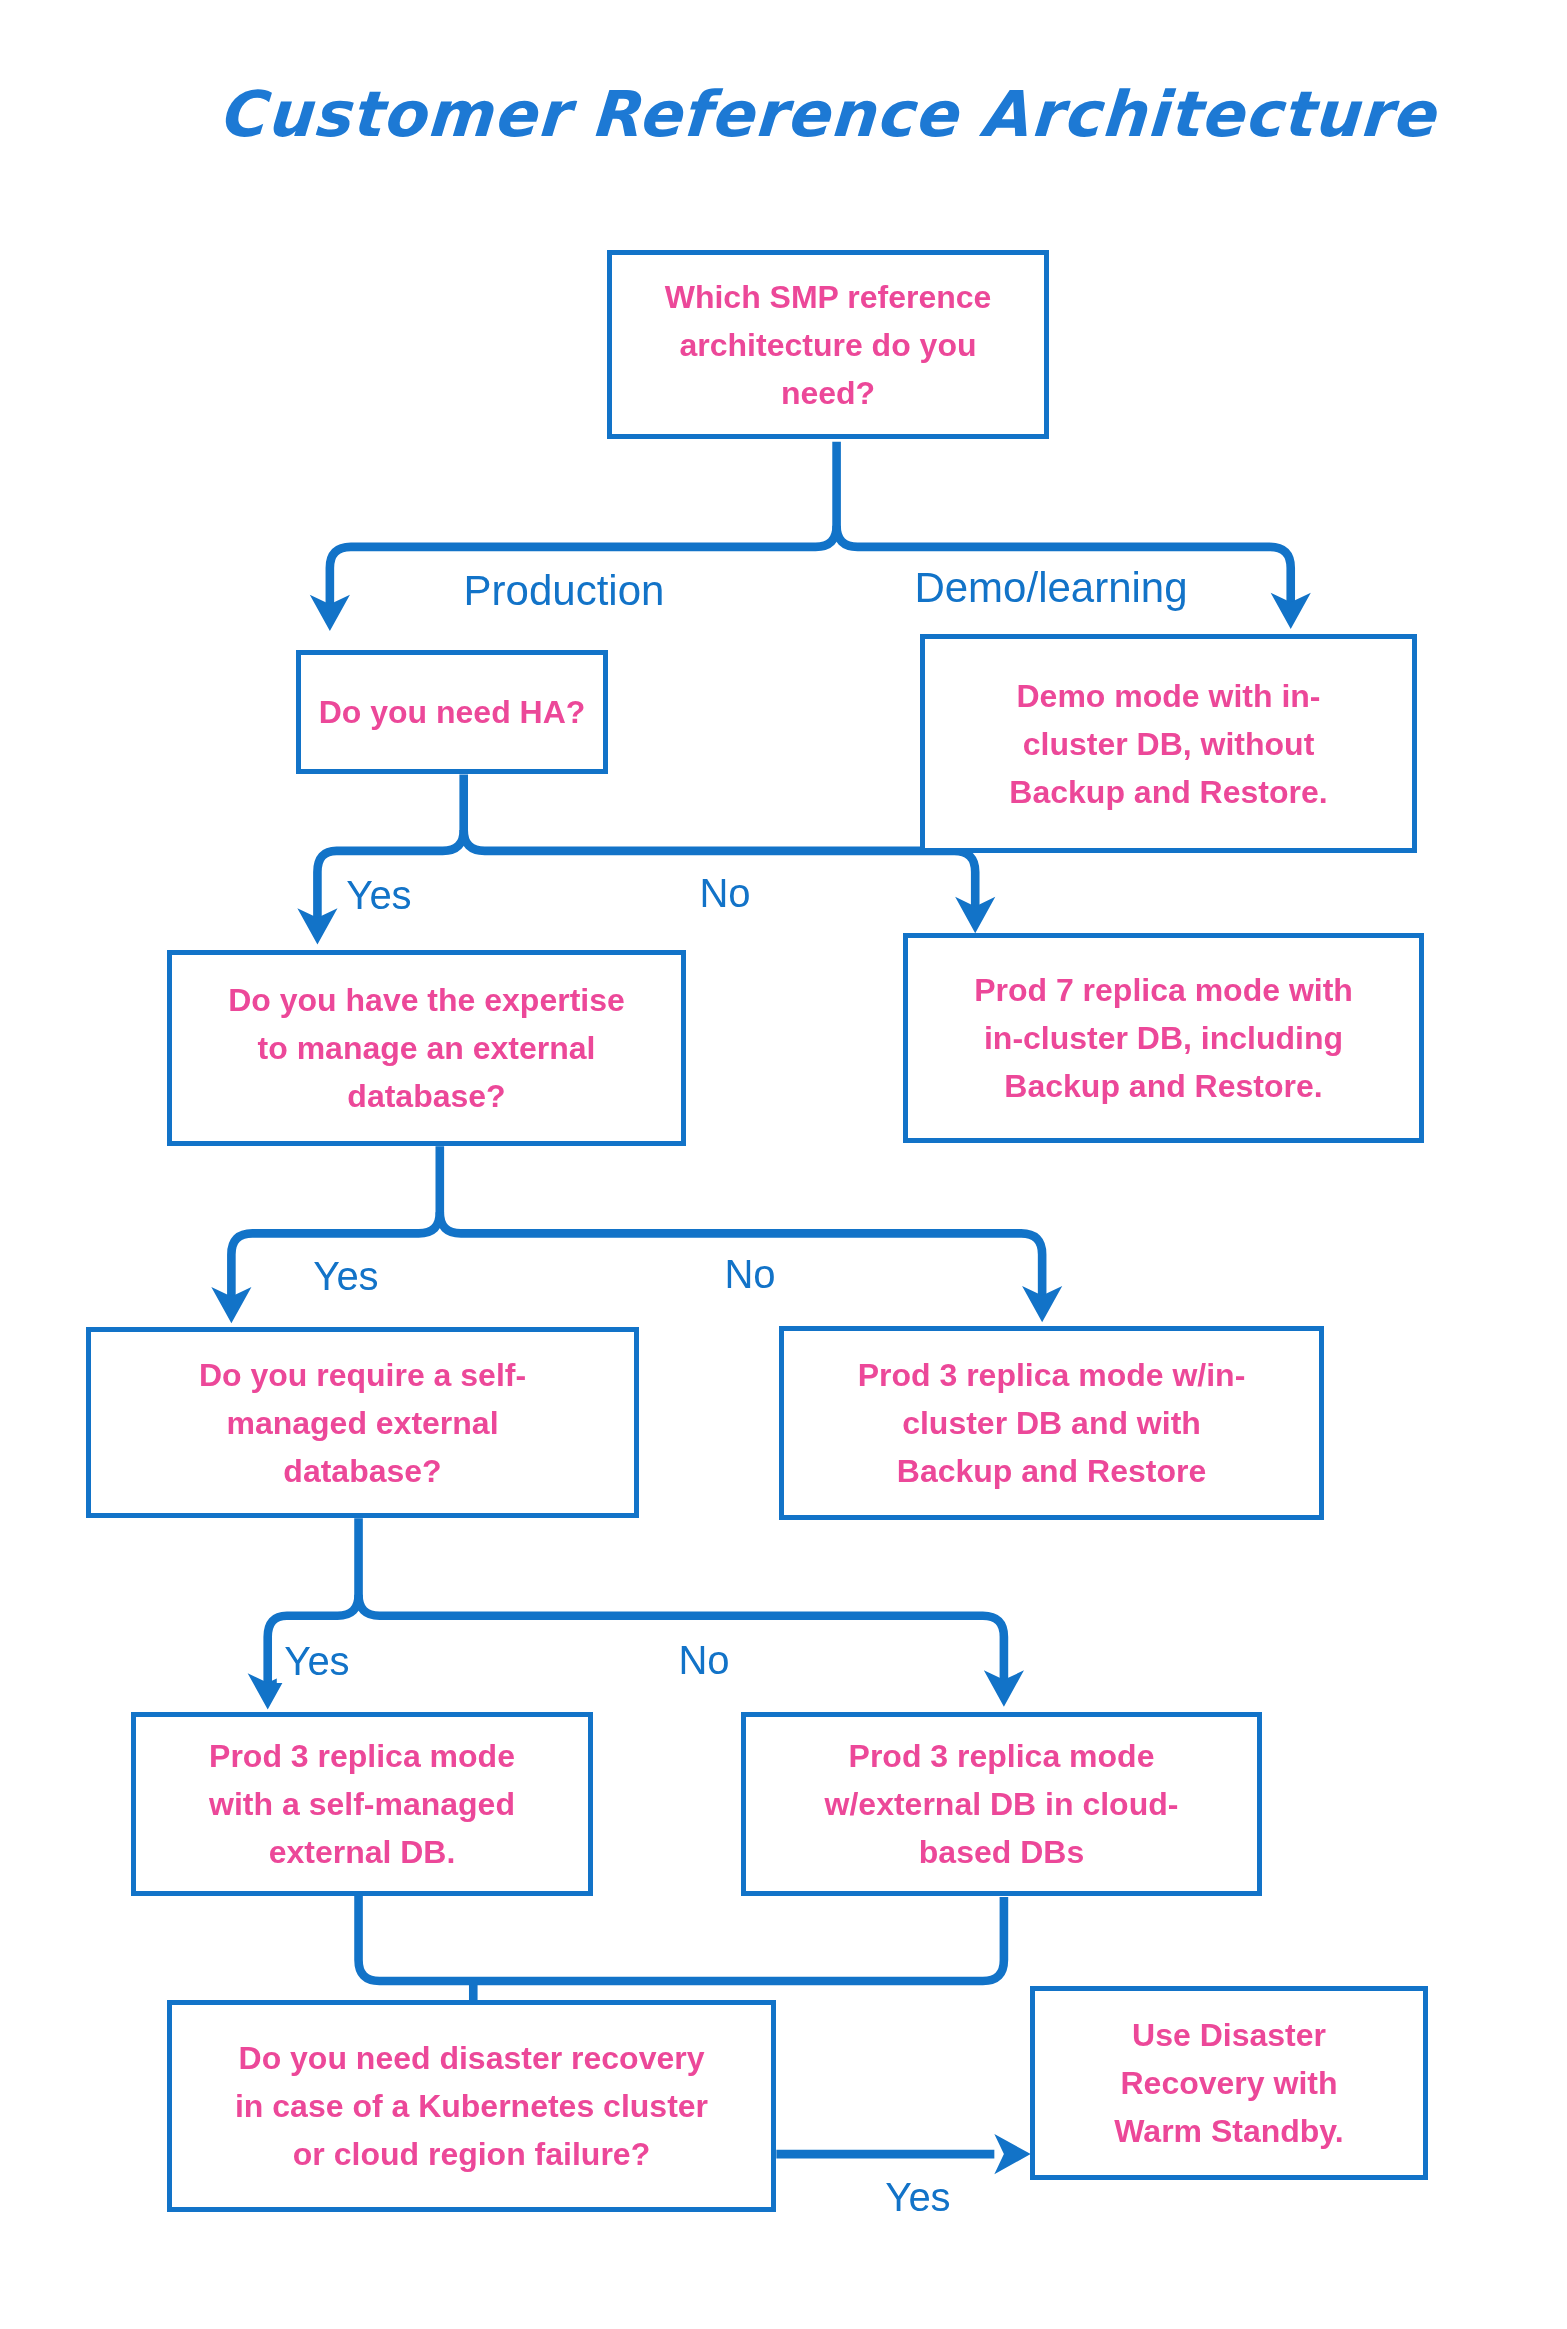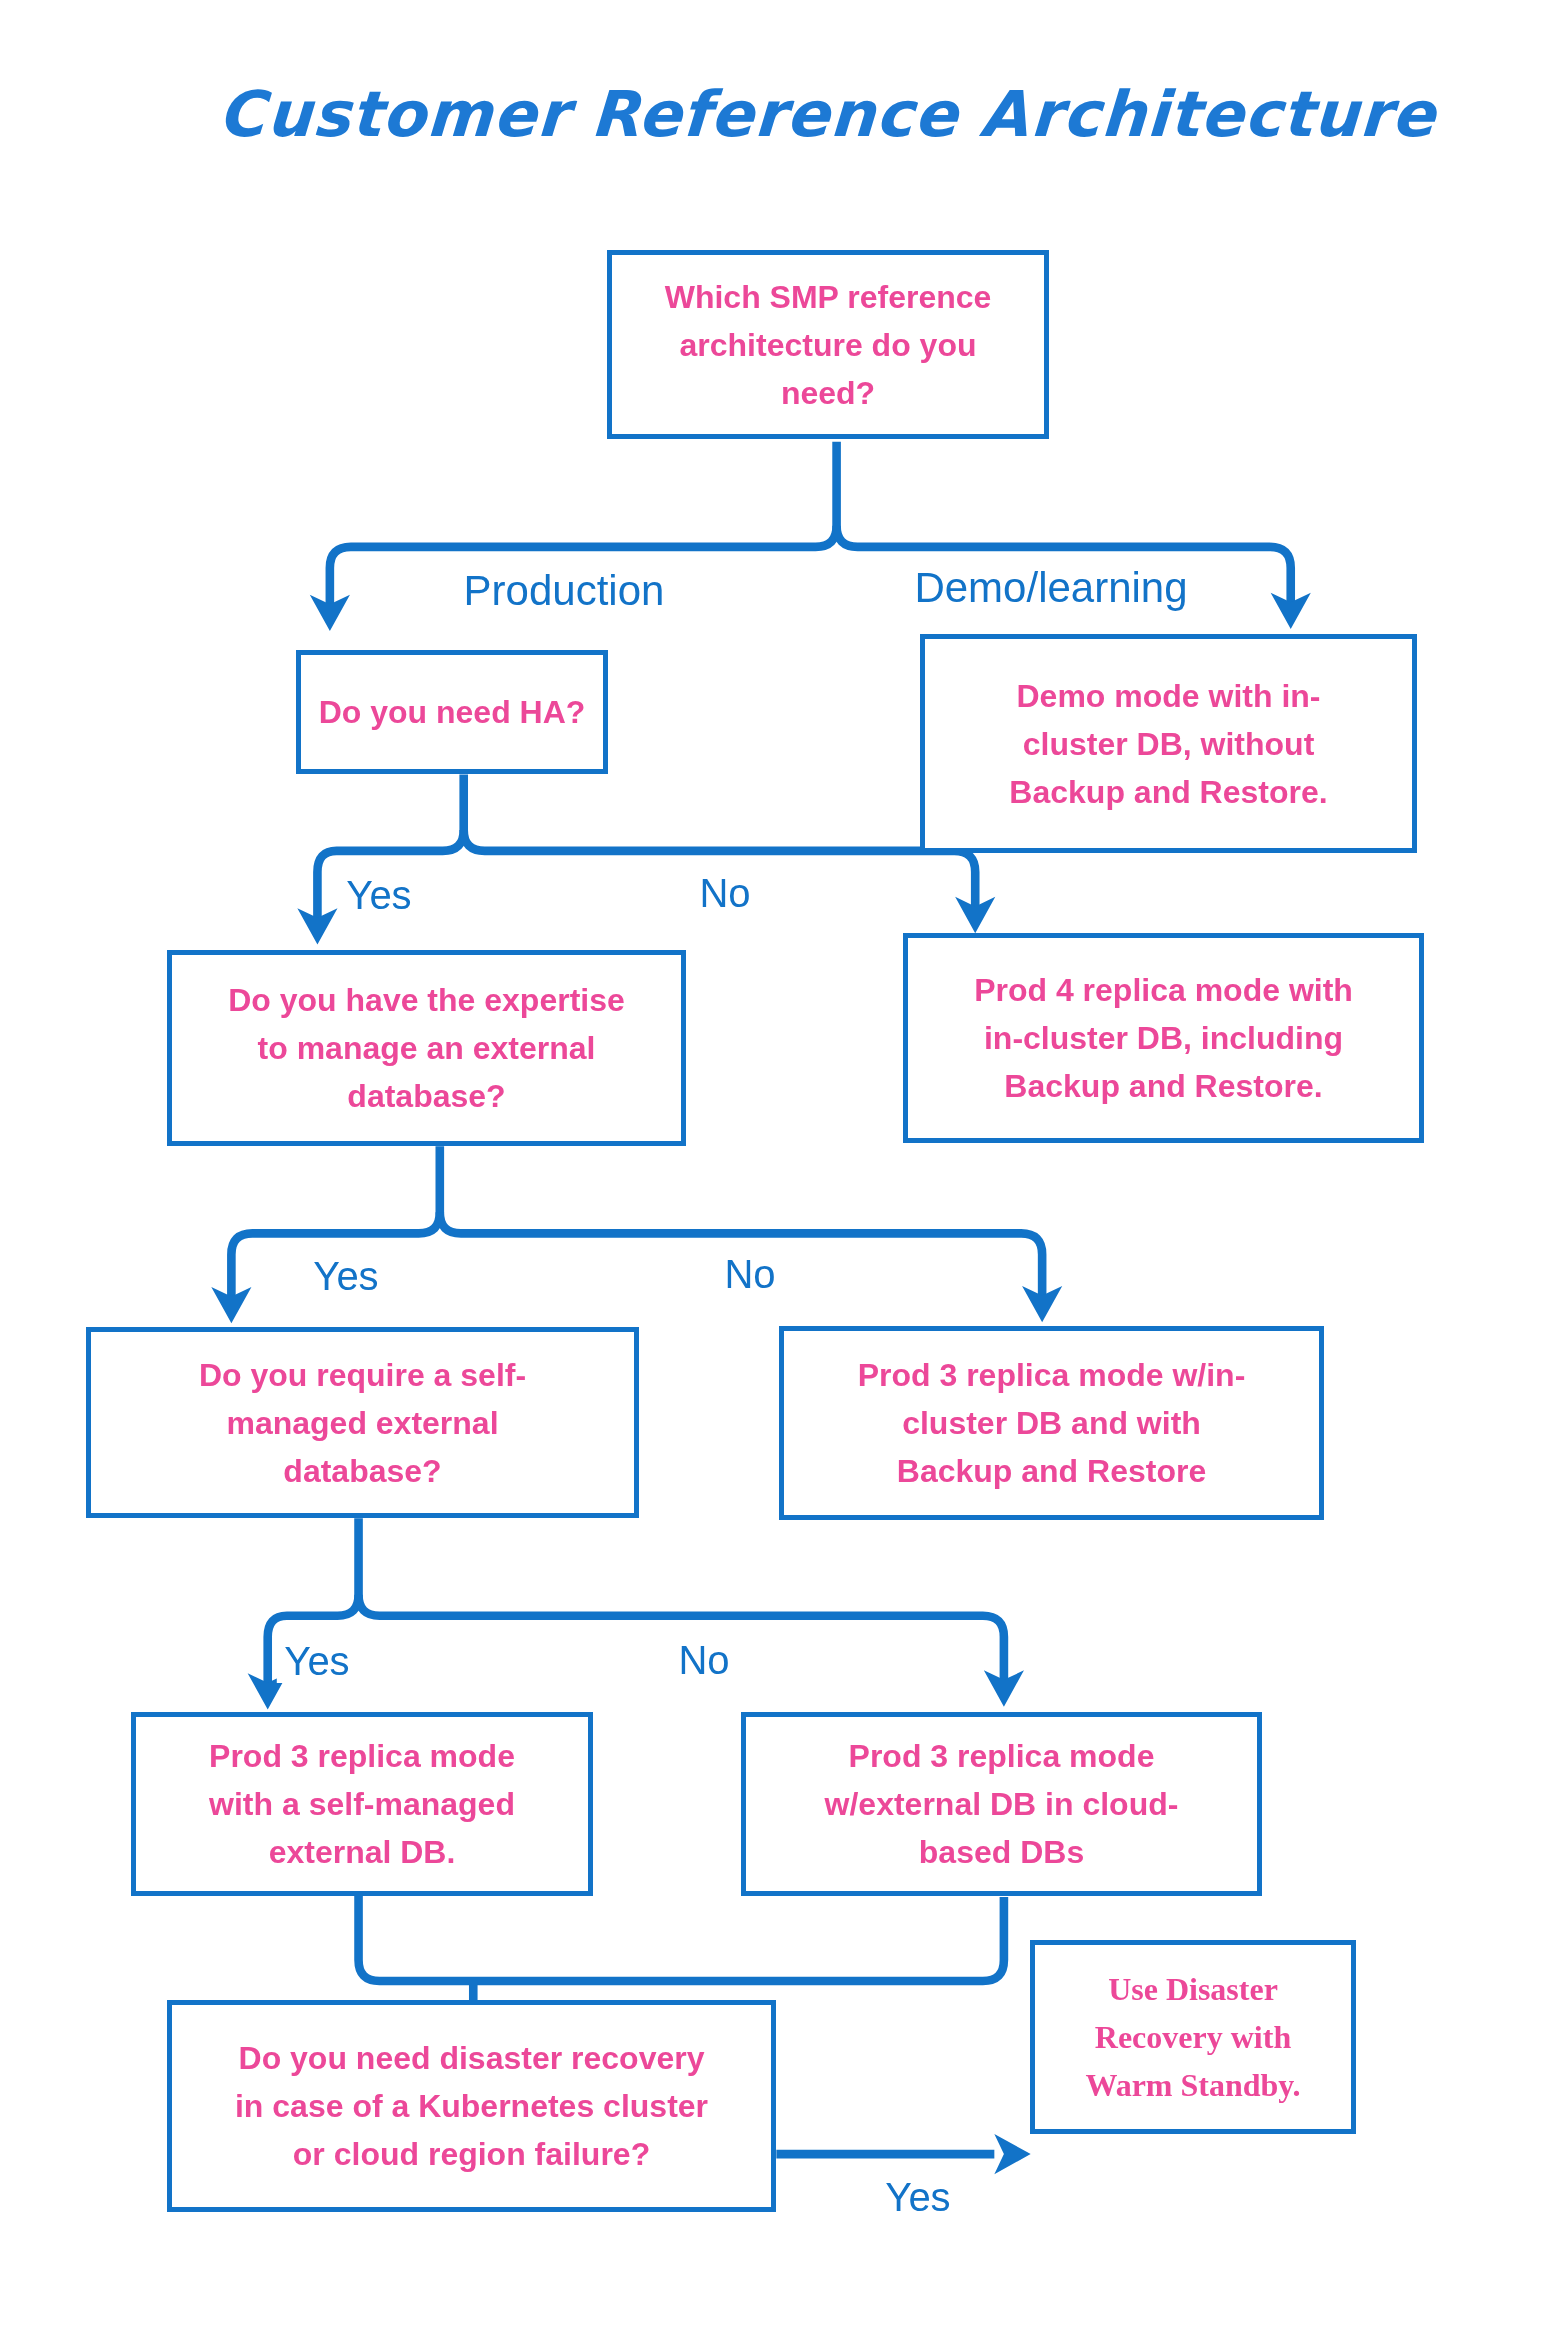--- a/index.html
+++ b/index.html
@@ -110,21 +110,21 @@
   <div class="node" style="left:607px; top:250px; width:442px; height:189px;">Which SMP reference
 architecture do you
 need?</div>
 
   <div class="node" style="left:296px; top:650px; width:312px; height:124px;">Do you need HA?</div>
 
   <div class="node" style="left:920px; top:634px; width:497px; height:219px;">Demo mode with in-
 cluster DB, without
 Backup and Restore.</div>
 
-  <div class="node" style="left:903px; top:933px; width:521px; height:210px;">Prod 4 replica mode with
+  <div class="node" style="left:903px; top:933px; width:521px; height:210px;">Prod 7 replica mode with
 in-cluster DB, including
 Backup and Restore.</div>
 
   <div class="node" style="left:167px; top:950px; width:519px; height:196px;">Do you have the expertise
 to manage an external
 database?</div>
 
   <div class="node" style="left:86px; top:1327px; width:553px; height:191px;">Do you require a self-
 managed external
 database?</div>
@@ -138,18 +138,18 @@
 external DB.</div>
 
   <div class="node" style="left:741px; top:1712px; width:521px; height:184px;">Prod 3 replica mode
 w/external DB in cloud-
 based DBs</div>
 
   <div class="node" style="left:167px; top:2000px; width:609px; height:212px;">Do you need disaster recovery
 in case of a Kubernetes cluster
 or cloud region failure?</div>
 
-  <div class="node" style="left:1030px; top:1940px; width:326px; height:194px;font-family:Liberation Serif, serif;">Use Disaster
+  <div class="node" style="left:1030px; top:1986px; width:398px; height:194px;">Use Disaster
 Recovery with
 Warm Standby.</div>
 
 </div>
 
 
 </body></html>

